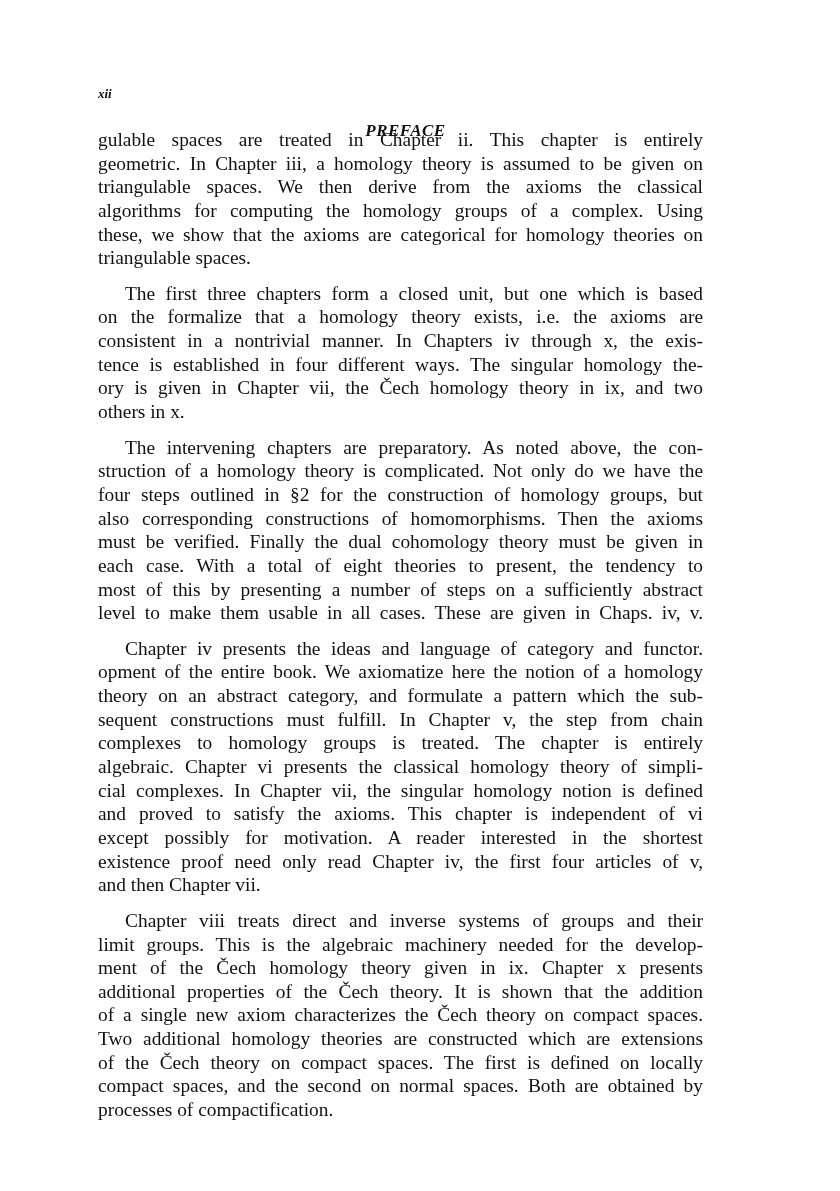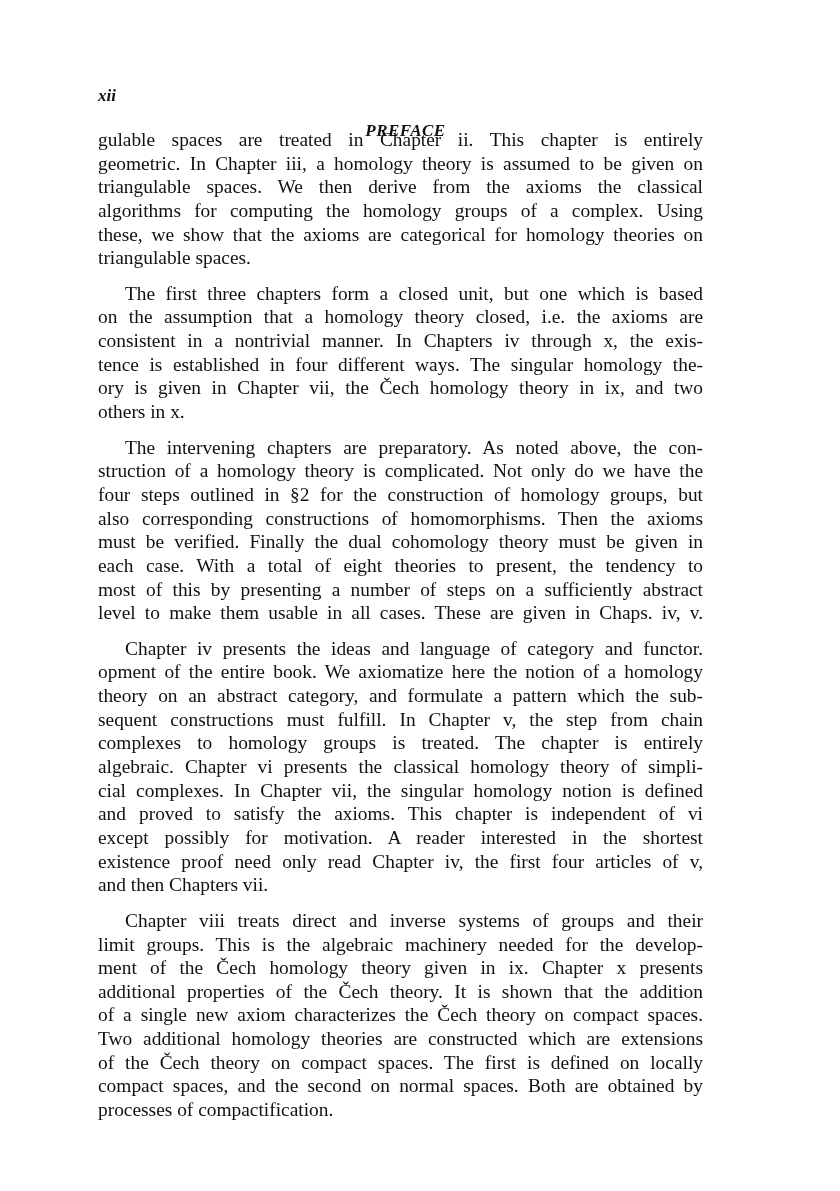--- a/index.html
+++ b/index.html
@@ -28,21 +28,21 @@
       width: 605px;
       height: 24px;
       font-family: "Liberation Serif", "DejaVu Serif", serif;
     }
     .page-number {
       position: absolute;
       left: 0;
       top: 0;
       font-style: italic;
       font-weight: bold;
-      font-size: 17px;
+      font-size: 13px;
     }
     .running-title {
       position: absolute;
       left: 0;
       width: 605px;
       top: 0;
       text-align: center;
       font-style: italic;
       font-weight: bold;
       font-size: 17px;
@@ -86,21 +86,21 @@
   </div>
 
   <div class="body-text" id="body-text">
       <span class="line">gulable spaces are treated in Chapter ii.  This chapter is entirely</span>
       <span class="line">geometric.  In Chapter iii, a homology theory is assumed to be given on</span>
       <span class="line">triangulable spaces.  We then derive from the axioms the classical</span>
       <span class="line">algorithms for computing the homology groups of a complex.  Using</span>
       <span class="line">these, we show that the axioms are categorical for homology theories on</span>
       <span class="line last">triangulable spaces.</span>
       <span class="line indent">The first three chapters form a closed unit, but one which is based</span>
-      <span class="line">on the assumption that a homology theory closed, i.e. the axioms are</span>
+      <span class="line">on the formalize that a homology theory exists, i.e. the axioms are</span>
       <span class="line">consistent in a nontrivial manner.  In Chapters iv through x, the exis-</span>
       <span class="line">tence is established in four different ways.  The singular homology the-</span>
       <span class="line">ory is given in Chapter vii, the Čech homology theory in ix, and two</span>
       <span class="line last">others in x.</span>
       <span class="line indent">The intervening chapters are preparatory.  As noted above, the con-</span>
       <span class="line">struction of a homology theory is complicated.  Not only do we have the</span>
       <span class="line">four steps outlined in §2 for the construction of homology groups, but</span>
       <span class="line">also corresponding constructions of homomorphisms.  Then the axioms</span>
       <span class="line">must be verified.  Finally the dual cohomology theory must be given in</span>
       <span class="line">each case.  With a total of eight theories to present, the tendency to</span>
@@ -109,21 +109,21 @@
       <span class="line indent">Chapter iv presents the ideas and language of category and functor.</span>
       <span class="line">opment of the entire book.  We axiomatize here the notion of a homology</span>
       <span class="line">theory on an abstract category, and formulate a pattern which the sub-</span>
       <span class="line">sequent constructions must fulfill.  In Chapter v, the step from chain</span>
       <span class="line">complexes to homology groups is treated.  The chapter is entirely</span>
       <span class="line">algebraic.  Chapter vi presents the classical homology theory of simpli-</span>
       <span class="line">cial complexes.  In Chapter vii, the singular homology notion is defined</span>
       <span class="line">and proved to satisfy the axioms.  This chapter is independent of vi</span>
       <span class="line">except possibly for motivation.  A reader interested in the shortest</span>
       <span class="line">existence proof need only read Chapter iv, the first four articles of v,</span>
-      <span class="line last">and then Chapters vii.</span>
+      <span class="line last">and then Chapter vii.</span>
       <span class="line indent">Chapter viii treats direct and inverse systems of groups and their</span>
       <span class="line">limit groups.  This is the algebraic machinery needed for the develop-</span>
       <span class="line">ment of the Čech homology theory given in ix.  Chapter x presents</span>
       <span class="line">additional properties of the Čech theory.  It is shown that the addition</span>
       <span class="line">of a single new axiom characterizes the Čech theory on compact spaces.</span>
       <span class="line">Two additional homology theories are constructed which are extensions</span>
       <span class="line">of the Čech theory on compact spaces.  The first is defined on locally</span>
       <span class="line">compact spaces, and the second on normal spaces.  Both are obtained by</span>
       <span class="line last">processes of compactification.</span>
     </div>

